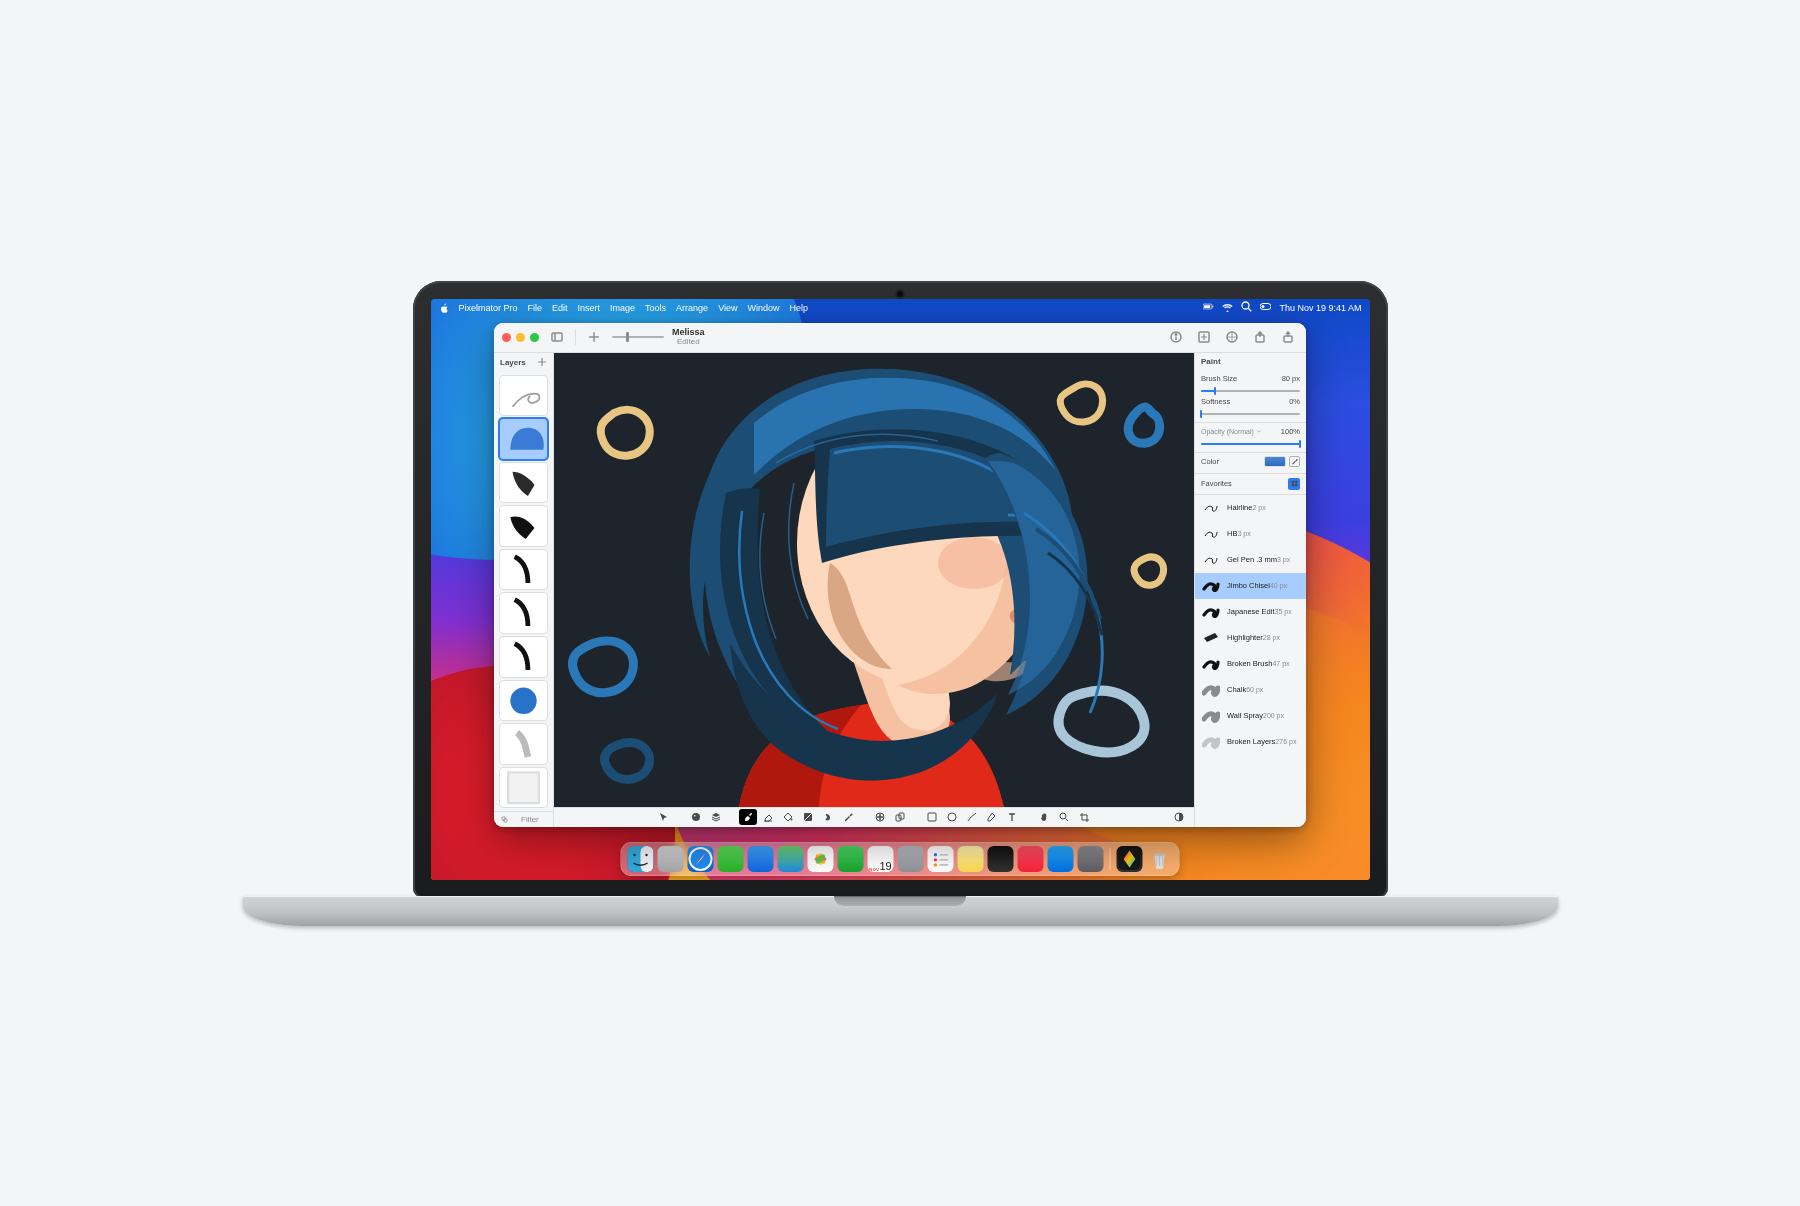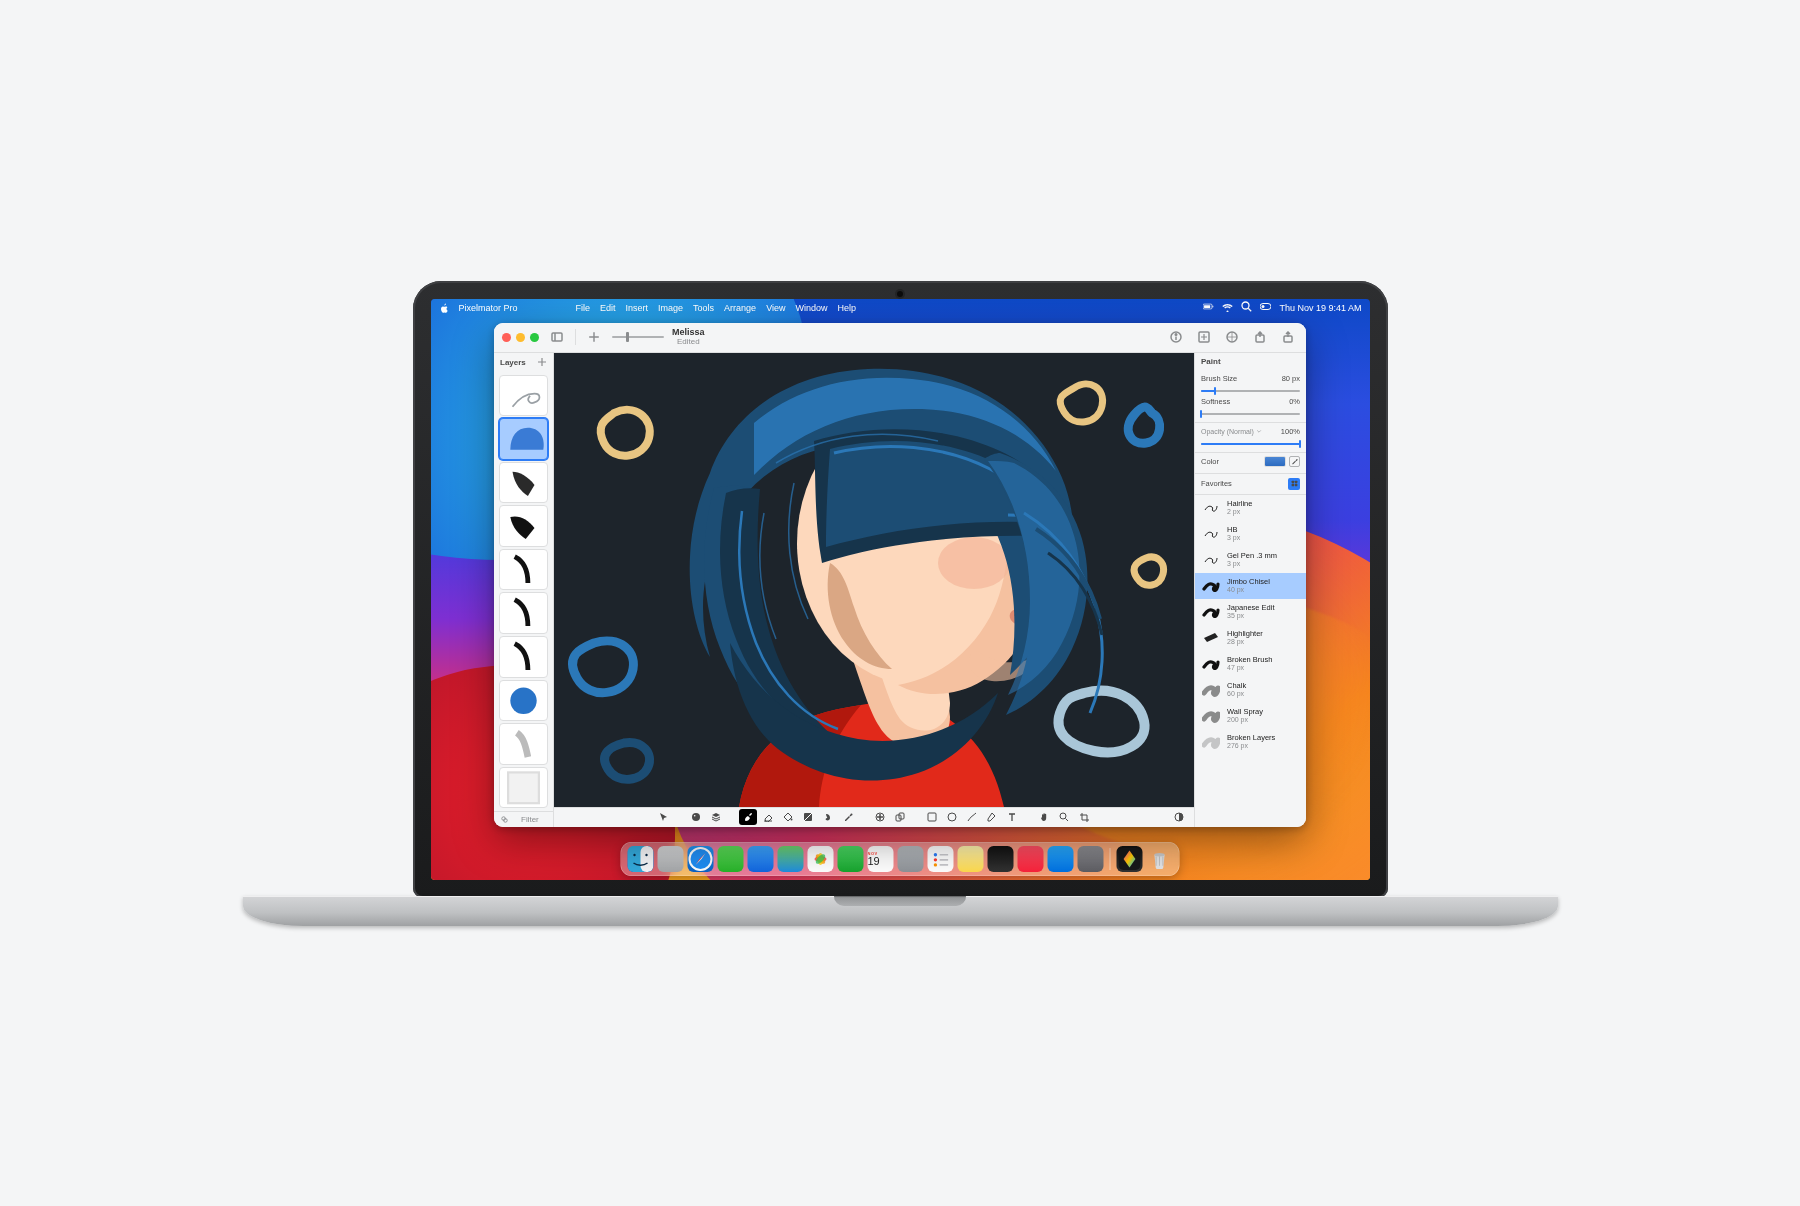--- a/index.html
+++ b/index.html
@@ -58,21 +58,21 @@
   .wp-base{position:absolute;inset:0;background:linear-gradient(180deg,#0e49c7 0%,#2b4de0 18%,#3b3fe0 38%,#7e2fd2 55%,#ec2f63 72%,#f47c1e 85%,#f5a31f 100%);}
   .wp-wave{position:absolute;right:-10%;bottom:-15%;width:85%;height:80%;background:linear-gradient(150deg,#7936c0 0%,#e33566 40%,#f5861f 70%,#f9b233 100%);border-radius:55% 65% 45% 60%;transform:rotate(-10deg);box-shadow:-40px -40px 80px rgba(255,95,40,.35) inset;}
   .wp-wave2{position:absolute;left:-25%;top:-25%;width:65%;height:70%;background:radial-gradient(circle at 70% 70%,#2ec8e8 0%,#1b6ddc 50%,rgba(27,109,220,0) 80%);border-radius:50%;}
   .wp-swirl{position:absolute;right:-6%;bottom:4%;width:45%;height:45%;background:radial-gradient(circle at 30% 30%,#fbc24a 0%,#f88a21 40%,rgba(248,138,33,0) 72%);border-radius:50%;filter:blur(1px);}
   .wp-red{position:absolute;left:-12%;bottom:-18%;width:38%;height:55%;background:radial-gradient(circle at 60% 40%,#ea1f2a 0%,#c0172a 55%,rgba(192,23,42,0) 85%);border-radius:60% 50% 50% 50%;}
 
   
   .menubar{position:absolute;top:0;left:0;right:0;height:var(--menubar-h);display:flex;align-items:center;padding:0 8px;color:#fff;font-size:9px;gap:10px;z-index:5;}
   .menubar .apple svg{width:10px;height:10px;fill:#fff;display:block;}
   .menubar .app{font-weight:400;}
-  .menubar .menu{display:flex;gap:10px;margin-left:48px;}
+  .menubar .menu{display:flex;gap:10px;}
   .menubar .spacer{flex:1;}
   .menubar .status{display:flex;gap:8px;align-items:center;}
   .menubar .status svg{width:11px;height:11px;fill:#fff;}
   .menubar .clock{white-space:nowrap;}
 
   
   .dock{position:absolute;bottom:4px;left:50%;transform:translateX(-50%);height:var(--dock-h);display:flex;align-items:center;gap:4px;padding:4px 7px;background:rgba(255,255,255,.35);backdrop-filter:blur(6px);border-radius:11px;box-shadow:0 3px 10px rgba(0,0,0,.25),inset 0 0 0 .5px rgba(255,255,255,.4);z-index:5;}
   .dock .app{width:26px;height:26px;border-radius:6px;display:flex;align-items:center;justify-content:center;position:relative;overflow:hidden;}
   .dock .sep{width:1px;height:22px;background:rgba(255,255,255,.5);margin:0 2px;}
 
@@ -145,21 +145,21 @@
   .opacity-row .sel{font-size:7px;color:var(--gray-600);}
   .opacity-row .chev{width:6px;height:6px;}
   .fav-head{display:flex;align-items:center;justify-content:space-between;padding:4px 6px;font-size:7.5px;border-bottom:1px solid var(--gray-200);}
   .fav-icon{width:12px;height:12px;border-radius:2px;background:var(--blue);display:flex;align-items:center;justify-content:center;}
   .fav-icon svg{width:7px;height:7px;fill:#fff;}
   .brush-list{flex:1;overflow:hidden;}
   .brush{display:flex;align-items:center;gap:6px;padding:3px 6px;}
   .brush.sel{background:var(--blue-sel);}
   .brush .prev{width:20px;height:20px;display:flex;align-items:center;justify-content:center;flex-shrink:0;}
   .brush .prev svg{width:18px;height:18px;}
-  .brush .info{display:flex;flex-direction:column;line-height:1.05;}
+  .brush .info{display:flex;flex-direction:row;line-height:1.05;align-items:flex-end;}
   .brush .nm{font-size:7.5px;color:#222;}
   .brush .sz{font-size:7px;color:var(--gray-600);}
 </style>
 </head>
 <body>
 
 <svg width="0" height="0" style="position:absolute">
 <defs>
 
   <g id="i-apple">
@@ -889,21 +889,21 @@
               <g transform="translate(13 13)">
                 <ellipse rx="6" ry="3" fill="#ff3b30" opacity=".75"></ellipse>
                 <ellipse rx="6" ry="3" fill="#ff9500" opacity=".75" transform="rotate(45)"></ellipse>
                 <ellipse rx="6" ry="3" fill="#ffcc00" opacity=".75" transform="rotate(90)"></ellipse>
                 <ellipse rx="6" ry="3" fill="#34c759" opacity=".75" transform="rotate(135)"></ellipse>
               </g>
             </svg>
           </div>
           <div class="app" style="background: linear-gradient(rgb(76, 217, 100), rgb(23, 164, 46));"></div>
           <div class="app" style="background: linear-gradient(rgb(255, 255, 255), rgb(255, 255, 255));">
-            <div style="width:100%;height:100%;display:flex;flex-direction:column;align-items:flex-start;justify-content:center">
+            <div style="width:100%;height:100%;display:flex;flex-direction:row;align-items:flex-end;justify-content:center">
               <div style="font-size:4px;color:#ff3b30;font-weight:600;letter-spacing:.5px">NOV</div>
               <div style="font-size:11px;font-weight:400;color:#222;line-height:1">19</div>
             </div>
           </div>
           <div class="app" style="background: linear-gradient(rgb(184, 188, 192), rgb(143, 147, 152));"></div>
           <div class="app" style="background: linear-gradient(rgb(255, 255, 255), rgb(255, 255, 255));">
             <svg viewBox="0 0 26 26" width="22" height="22">
               <rect width="26" height="26" rx="6" fill="#fff"></rect>
               <circle cx="7" cy="8" r="2" fill="#2d7cf6"></circle>
               <circle cx="7" cy="14" r="2" fill="#ff3b30"></circle>

